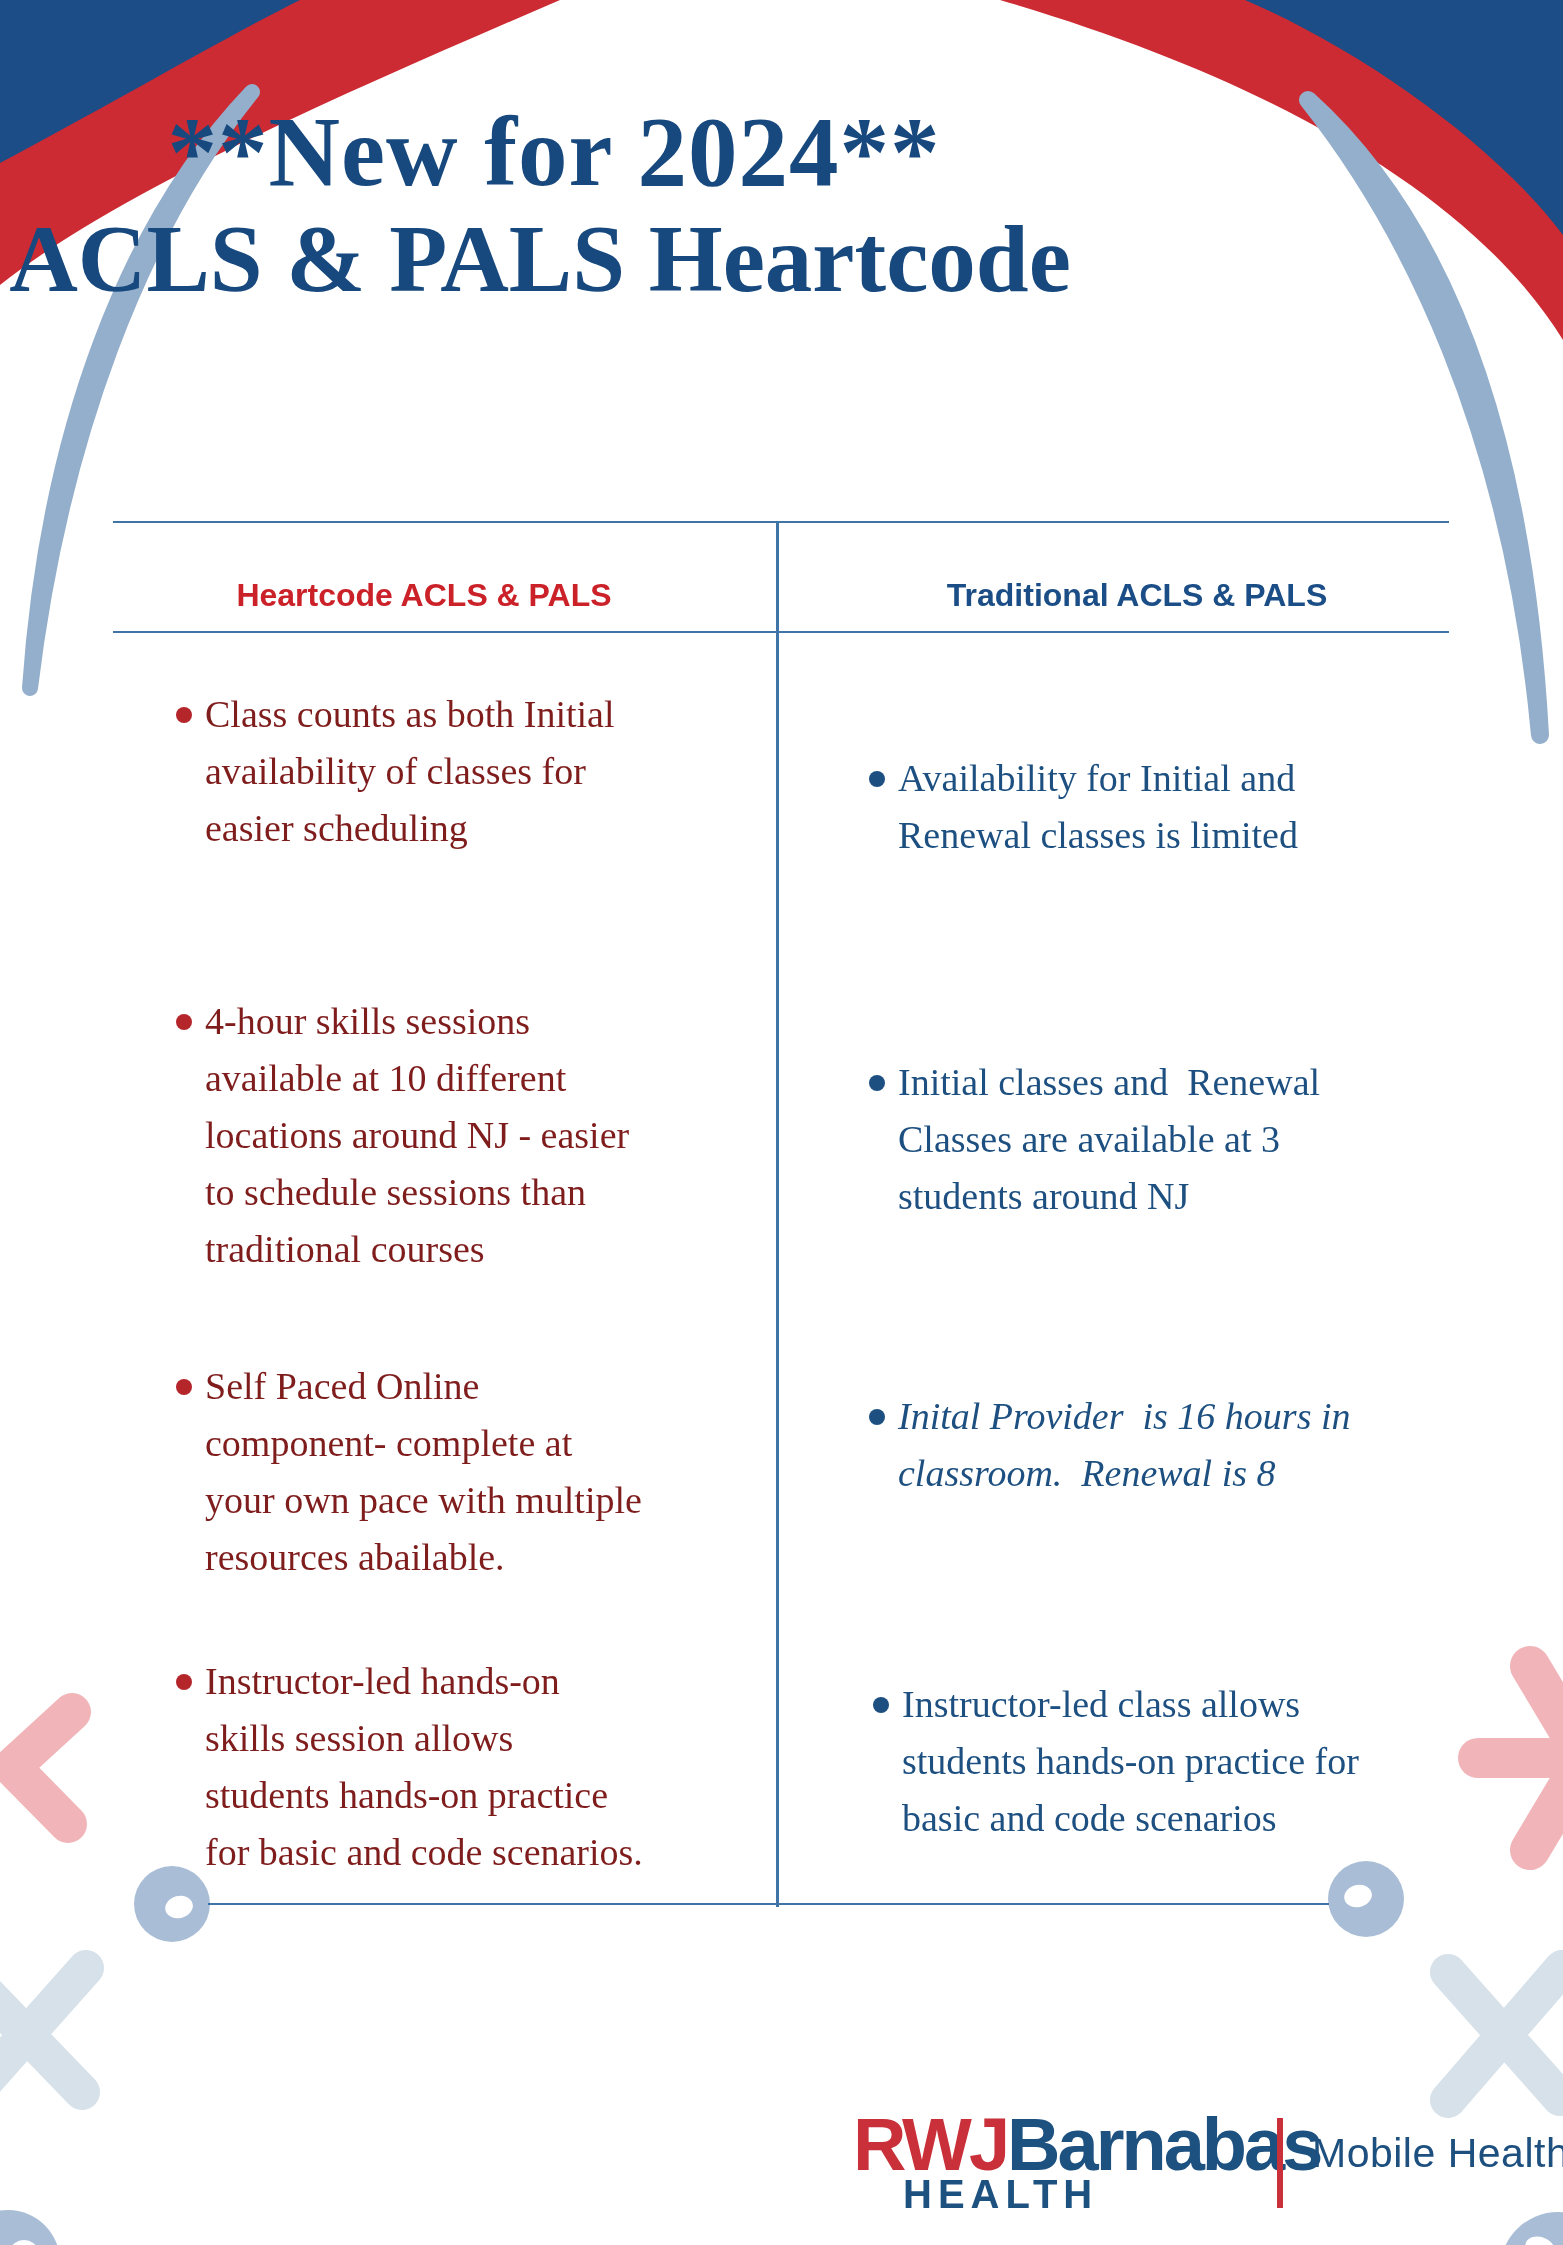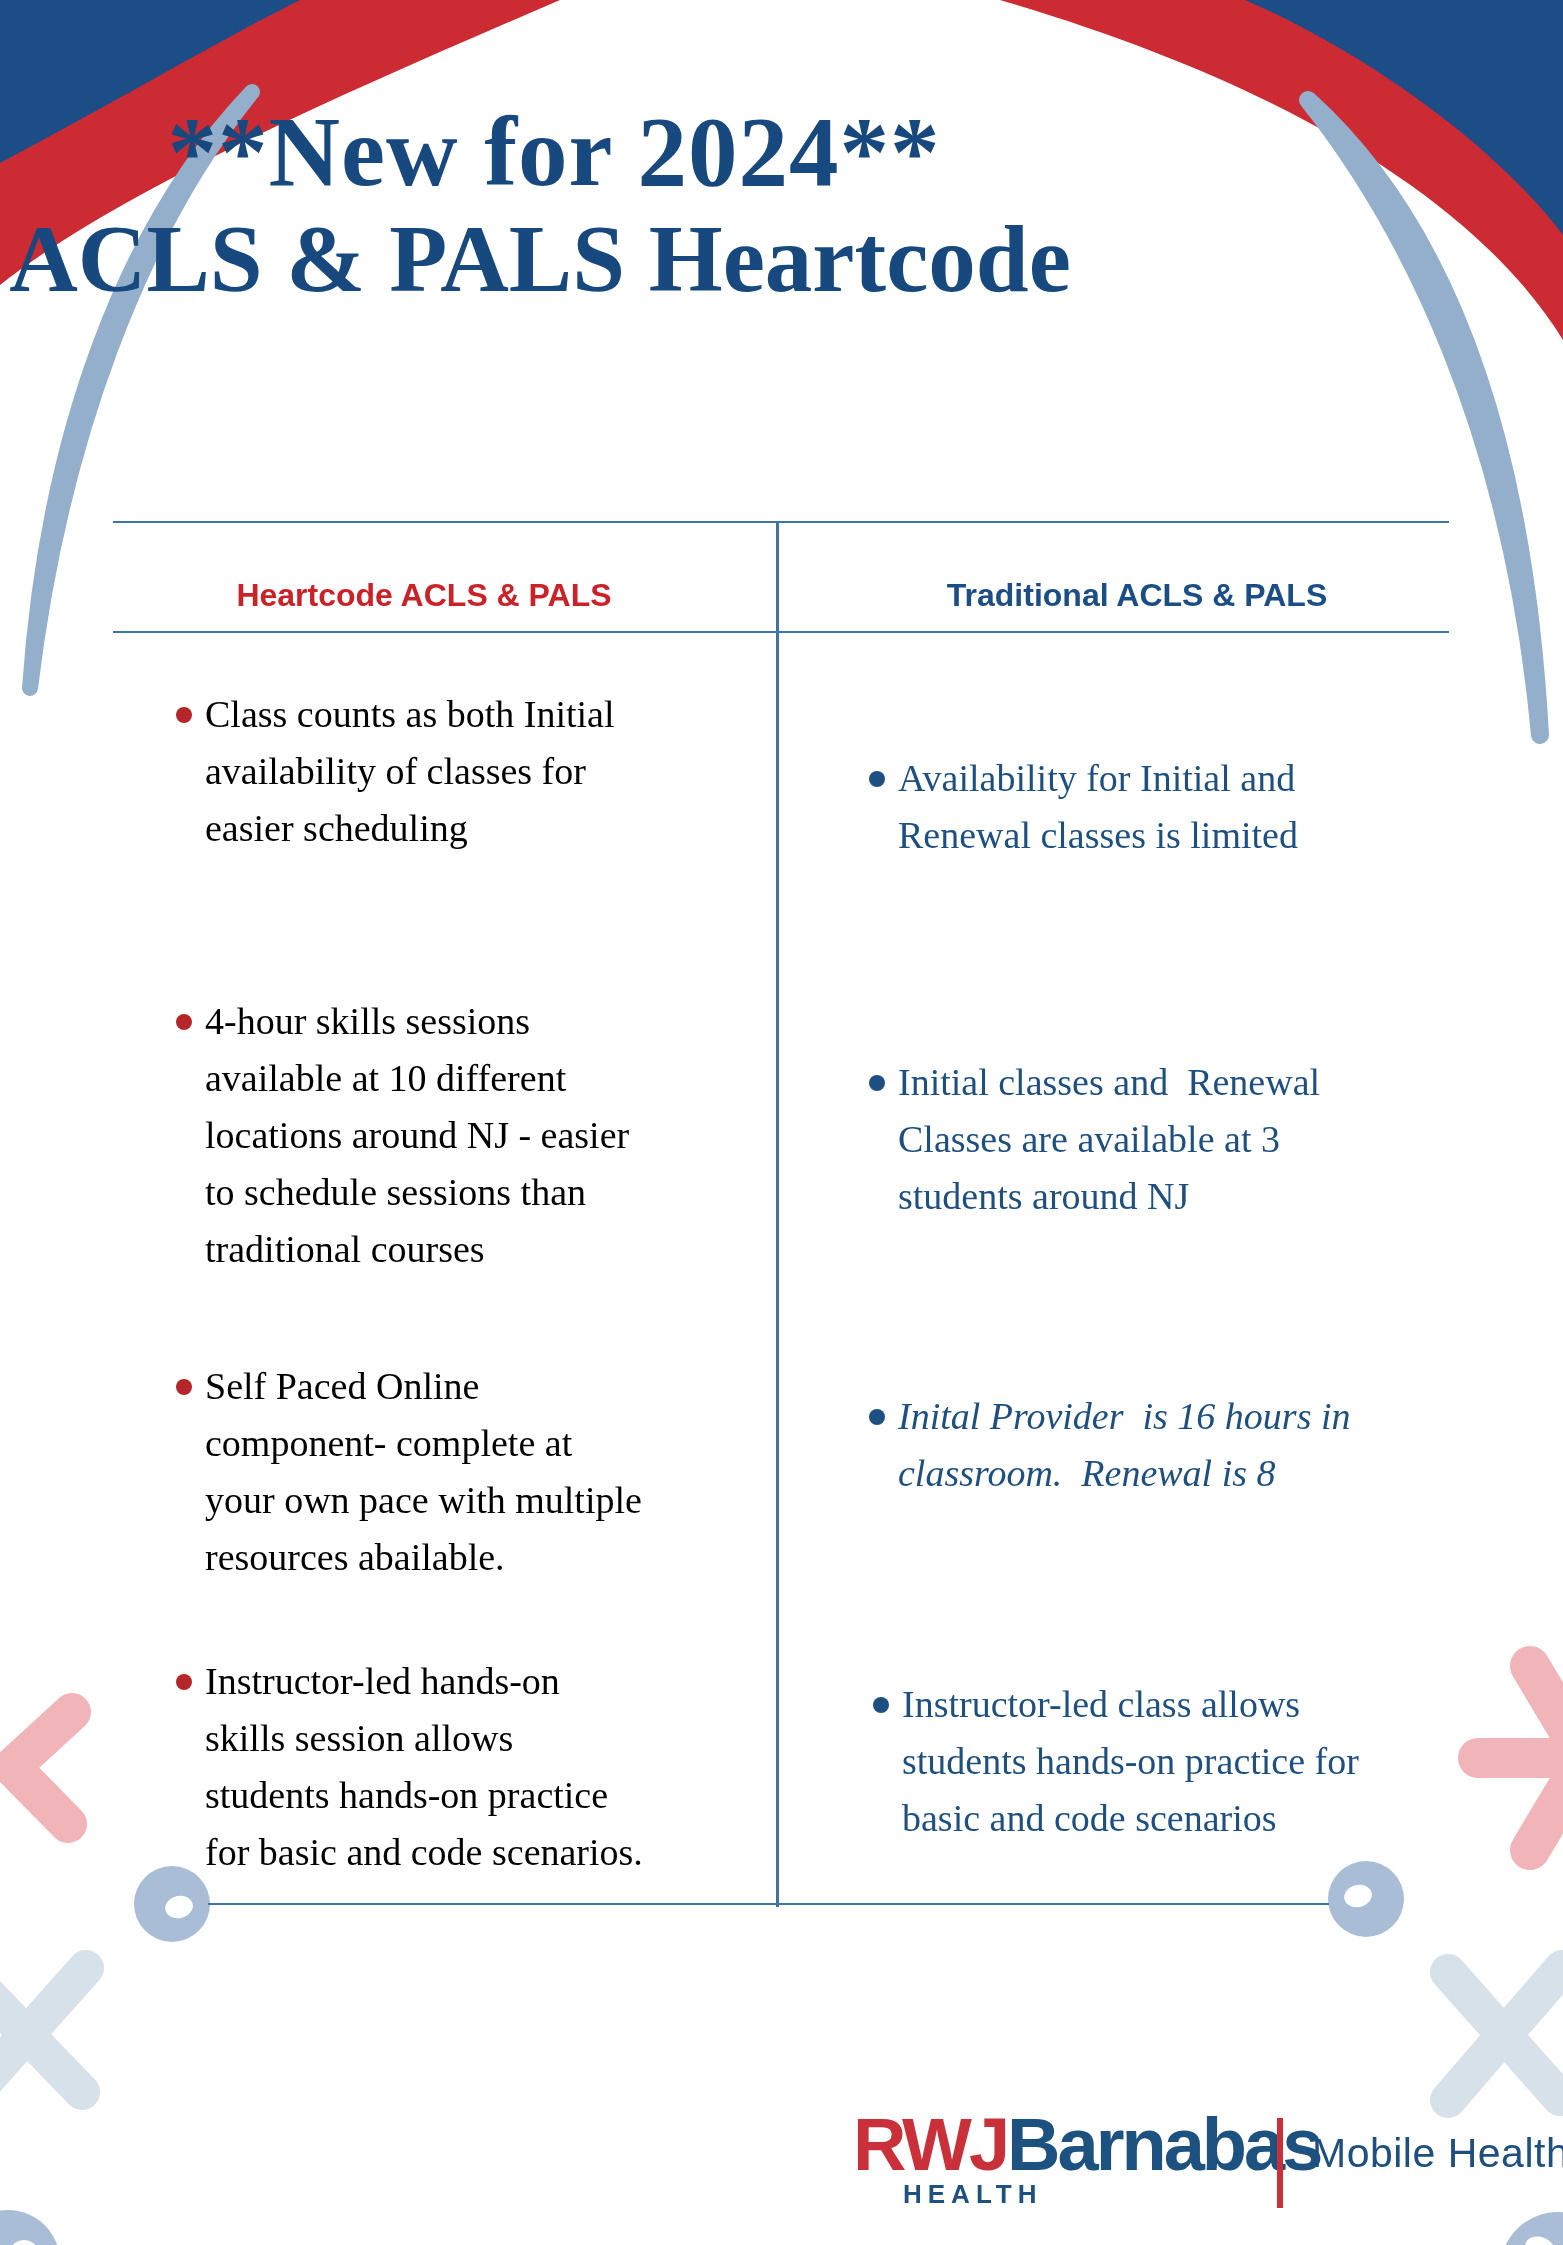--- a/index.html
+++ b/index.html
@@ -23,42 +23,42 @@
   
   .col-header{position:absolute;font-family:"Liberation Sans","DejaVu Sans",sans-serif;
               font-weight:bold;font-size:32px;line-height:50px;text-align:center;}
   .col-header.left{left:113px;width:622px;top:570px;color:#cb2128;}
   .col-header.right{left:807px;width:660px;top:570px;color:#1b4e86;}
 
   
   .bullet-group{position:absolute;}
   .bullet-group .dot{position:absolute;left:-29px;top:21px;width:16px;height:16px;border-radius:50%;}
   .bullet-group .line{font-size:38px;line-height:57px;white-space:pre;}
-  .left-col .line{color:#000000;}
+  .left-col .line{color:#7f1d1d;}
   .left-col .dot{background:#b5262b;}
   .right-col .line{color:#1d5080;}
   .right-col .dot{background:#1d5080;}
   .lg1{left:205px;top:686px;}
   .lg2{left:205px;top:993px;}
   .lg3{left:205px;top:1358px;}
   .lg4{left:205px;top:1653px;}
   .rg1{left:898px;top:750px;}
   .rg2{left:898px;top:1054px;}
   .rg3{left:898px;top:1388px;font-style:italic;}
   .rg4{left:902px;top:1658px;margin-top:18px;}
 
   
   .logo-word{position:absolute;left:853px;top:2108px;
              font-family:"Liberation Sans","DejaVu Sans",sans-serif;font-weight:bold;
              font-size:74px;line-height:74px;letter-spacing:-3px;white-space:nowrap;}
   .logo-word .rwj{color:#c9303a;}
   .logo-word .barnabas{color:#1d5180;}
   .logo-health{position:absolute;left:903px;top:2177px;color:#1d5180;
                font-family:"Liberation Sans","DejaVu Sans",sans-serif;font-weight:bold;
-               font-size:26px;line-height:34px;letter-spacing:6px;}
+               font-size:40px;line-height:34px;letter-spacing:6px;}
   .logo-bar{position:absolute;left:1277px;top:2118px;width:6px;height:90px;background:#c9303a;}
   .division{position:absolute;left:1312px;top:2130px;color:#1d4f7f;
             font-family:"Liberation Sans","DejaVu Sans",sans-serif;font-weight:500;
             font-size:41px;line-height:46px;letter-spacing:0.5px;white-space:nowrap;}
 </style>
 </head>
 <body>
 
 <svg class="decor" width="1563" height="2245" viewBox="0 0 1563 2245">
 

